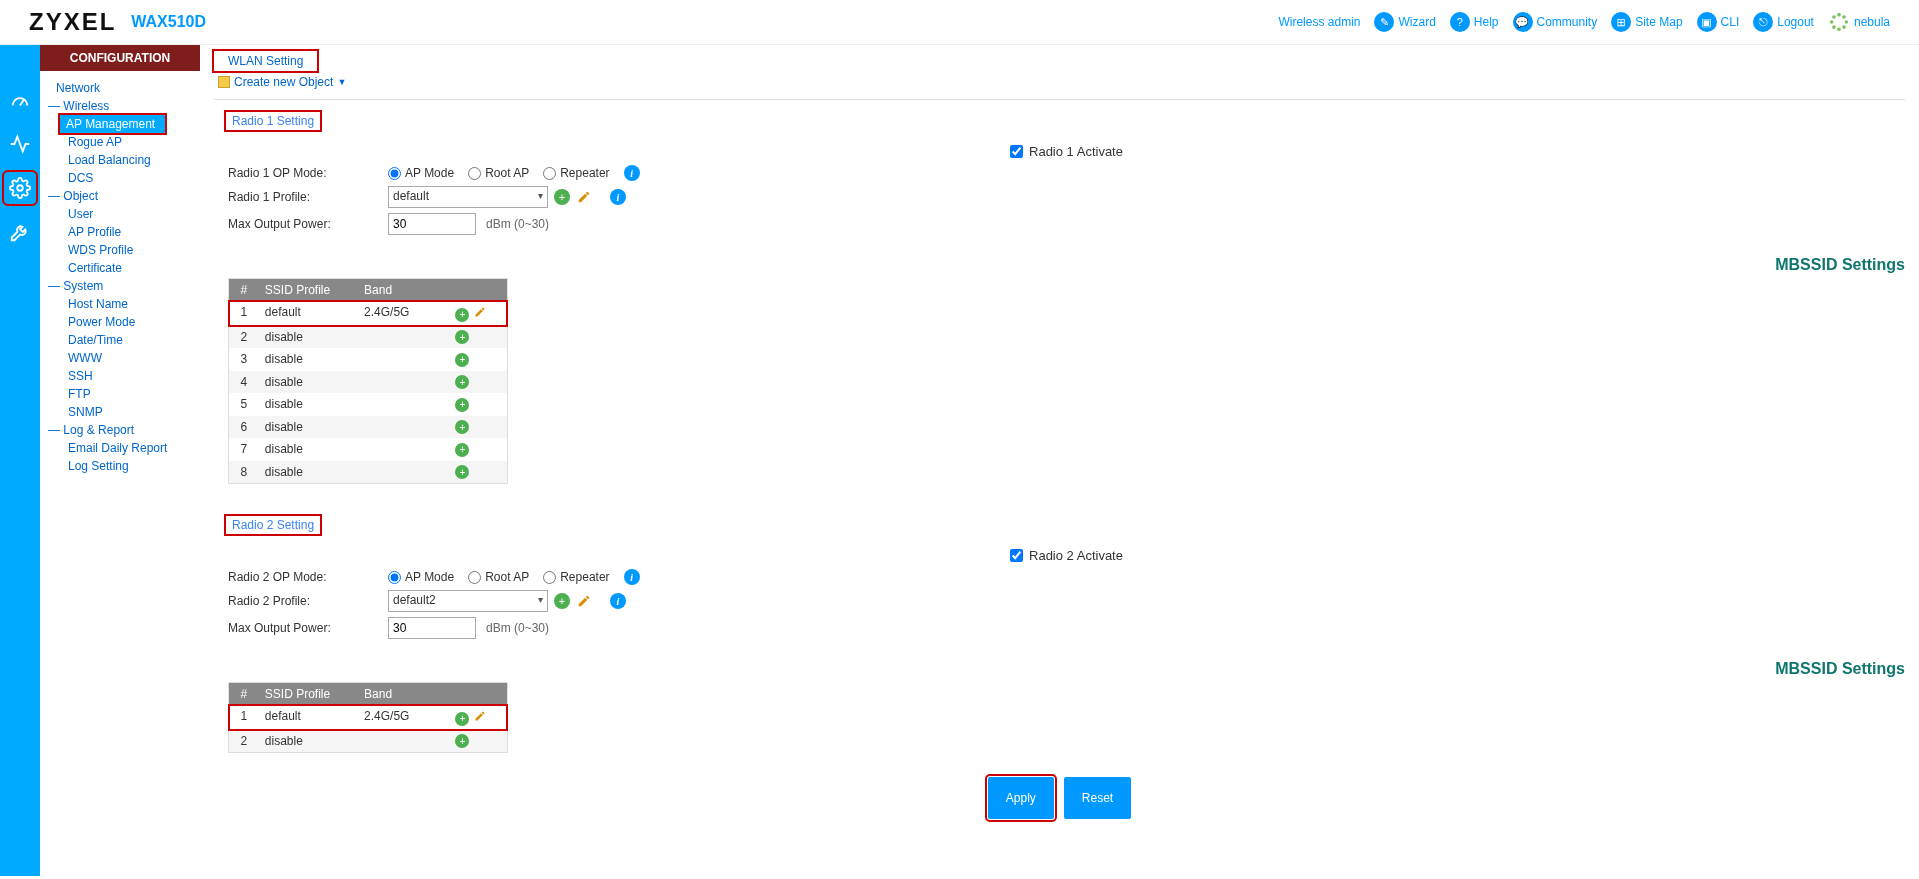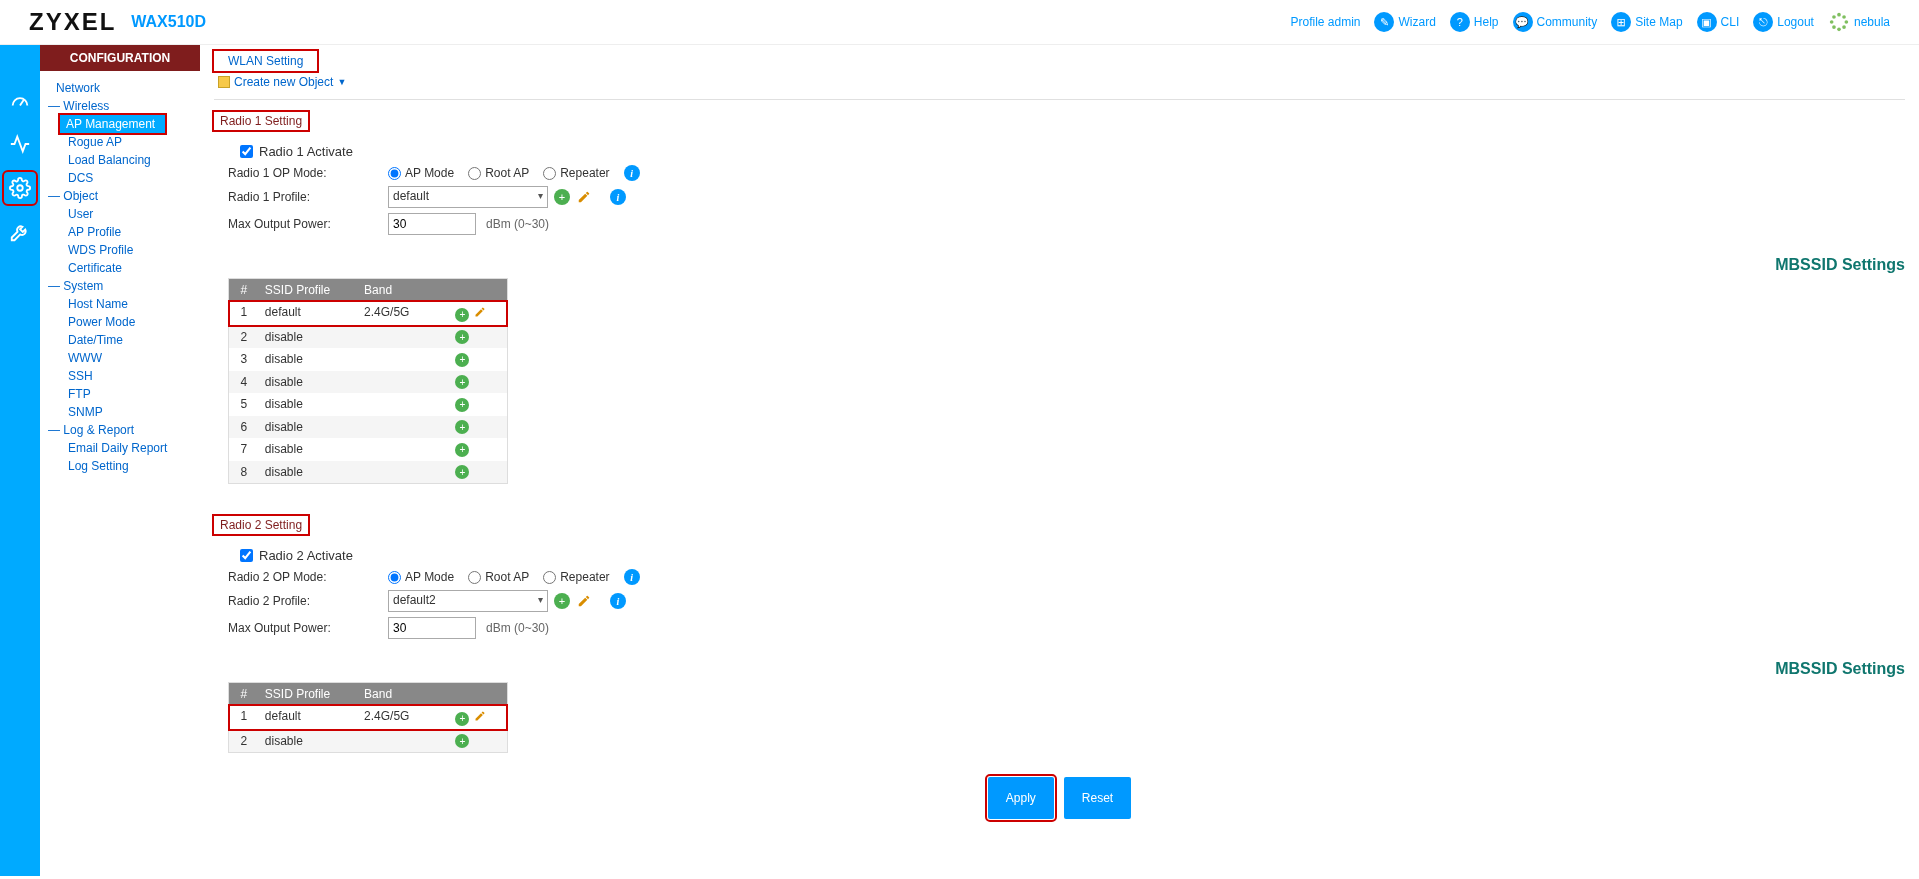--- a/index.html
+++ b/index.html
@@ -31,26 +31,26 @@
 
 .content { flex: 1; overflow-y: auto; position: relative; background: #fff; }
 .content-inner { padding: 4px 14px 20px 14px; }
 .tab-strip { padding: 2px 0 0 0; }
 .tab { display: inline-block; padding: 3px 14px; color: #0066cc; outline: 2px solid #c00; font-size: 12px; cursor: pointer; }
 .obj-bar { margin-top: 2px; }
 .obj-btn { display: inline-flex; align-items: center; gap: 4px; color: #0066cc; font-size: 12px; cursor: pointer; padding: 2px 4px; }
 .obj-btn .small-icon { width: 12px; height: 12px; background: #f7c948; border: 1px solid #c9a227; display: inline-block; }
 .obj-btn .caret { font-size: 9px; }
 
-.section-title { display: inline-block; color: #7f1d1d; outline: 2px solid #c00; padding: 2px 6px; font-size: 12px; margin: 4px 0 8px 0; }
+.section-title { display: inline-block; color: #3b82f6; outline: 2px solid #c00; padding: 2px 6px; font-size: 12px; margin: 4px 0 8px 12px; }
 
 .form-block { padding: 0 0 6px 14px; }
 .form-row { display: flex; align-items: center; margin: 5px 0; font-size: 12px; }
 .form-row .lbl { width: 160px; color: #333; }
-.chk-row { display: flex; align-items: center; gap: 6px; margin: 6px 12px; }
+.chk-row { display: flex; align-items: center; gap: 6px; margin: 6px 12px; justify-content: center; }
 input[type=checkbox] { cursor: pointer; }
 .radios { display: flex; align-items: center; gap: 14px; }
 .radios label { display: inline-flex; align-items: center; gap: 4px; cursor: pointer; }
 .info-icon { width: 16px; height: 16px; border-radius: 50%; background: #0099ff; color: #fff; display: inline-flex; align-items: center; justify-content: center; font-size: 10px; font-style: italic; font-family: Georgia, serif; font-weight: bold; cursor: pointer; }
 .select { width: 160px; height: 22px; border: 1px solid #aaa; padding: 2px 18px 2px 4px; background: #fff; font-size: 12px; position: relative; cursor: pointer; }
 .select::after { content: "▾"; position: absolute; right: 4px; top: 3px; color: #555; font-size: 10px; }
 .txt-input { width: 88px; height: 22px; border: 1px solid #aaa; padding: 2px 4px; font-size: 12px; }
 .mini-icon { width: 16px; height: 16px; display: inline-flex; align-items: center; justify-content: center; border-radius: 50%; font-size: 11px; margin-left: 6px; cursor: pointer; }
 .mini-add { background: #4caf50; color: #fff; }
 .mini-edit { color: #d98d00; }
@@ -83,21 +83,21 @@
 </style>
 </head>
 <body>
 
 <div class="header">
   <div class="header-left">
     <span class="logo">ZYXEL</span>
     <span class="model">WAX510D</span>
   </div>
   <div class="header-right">
-    <a>Profile admin</a>
+    <a>Wireless admin</a>
     <a>
         <span class="hr-icon">✎</span>
         <span>Wizard</span>
       </a>
     <a>
         <span class="hr-icon">?</span>
         <span>Help</span>
       </a>
     <a>
         <span class="hr-icon">💬</span>

